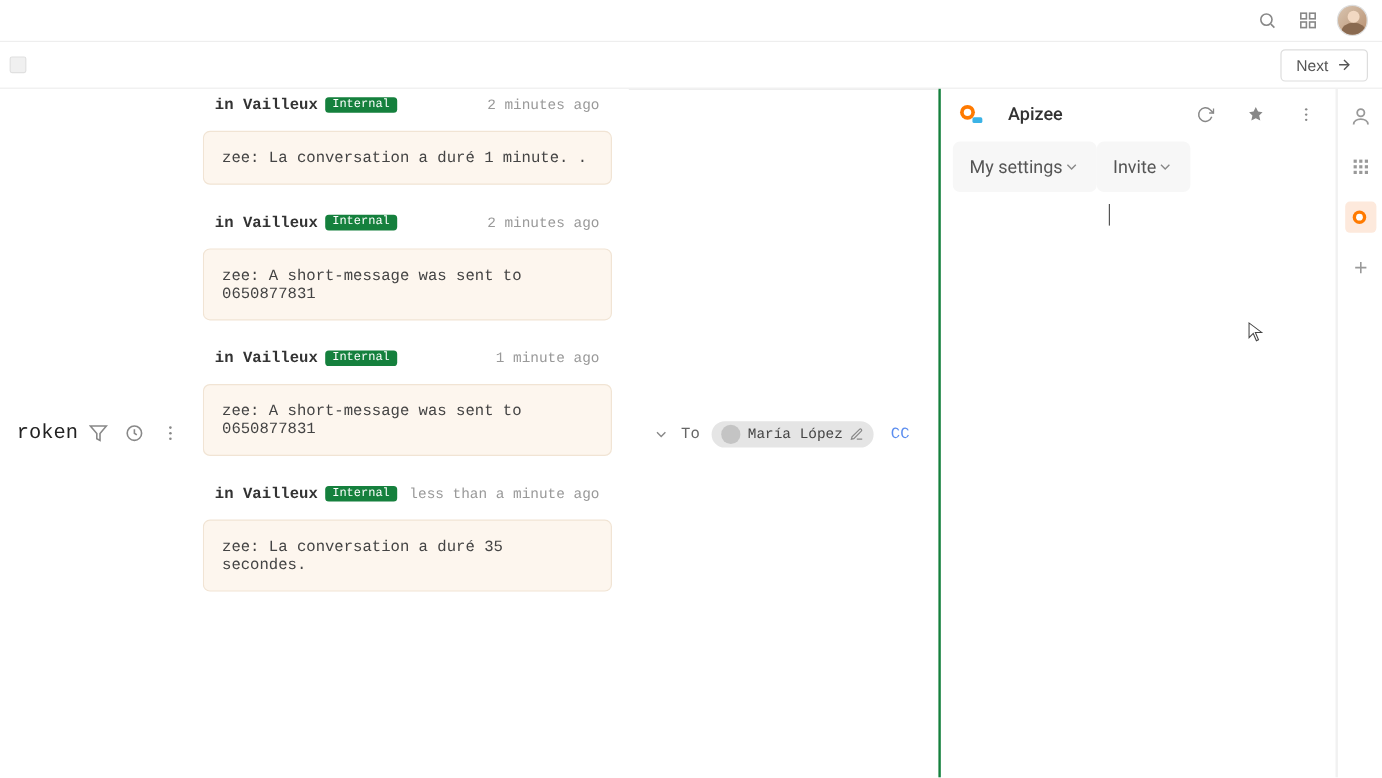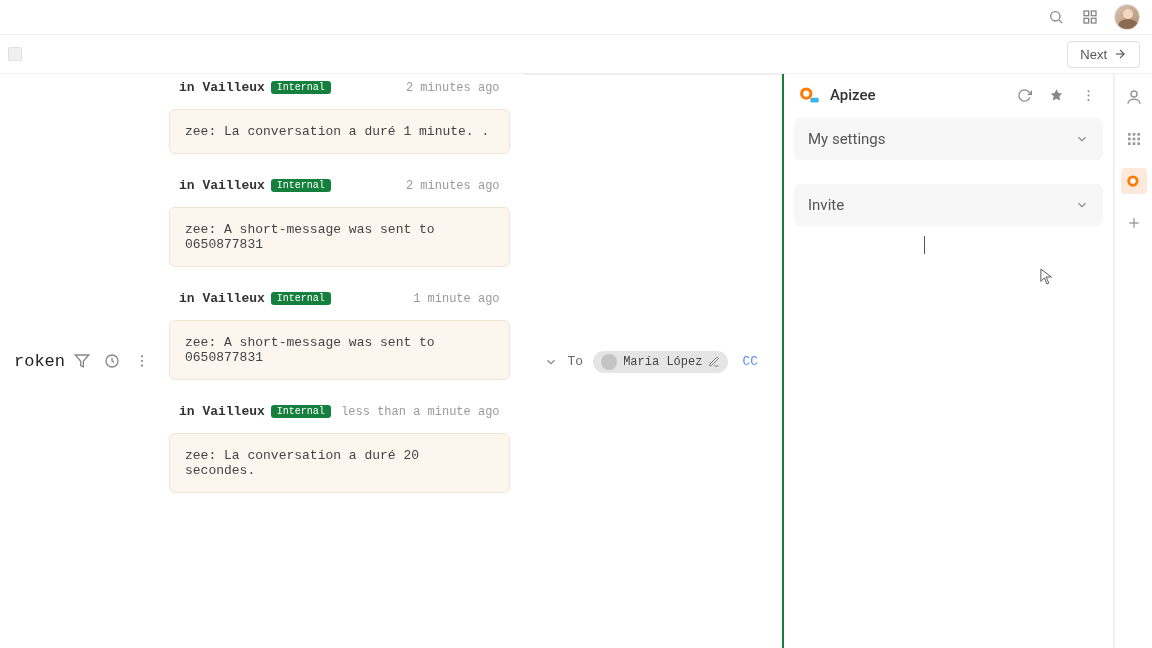--- a/index.html
+++ b/index.html
@@ -192,35 +192,35 @@
   .sidepanel {
     flex: 1;
     display:flex;
     flex-direction:column;
     border-right:1px solid #eee;
   }
   .side-header {
     display:flex;
     align-items:center;
     padding: 10px 14px 6px 14px;
-    gap:10px;
+    gap:20px;
   }
   .apizee-logo {
     width:22px;height:22px;position:relative;
   }
   .apizee-logo svg{width:22px;height:22px;}
   .side-title { font-weight:500; font-size:15px; color:#333; flex:1;}
   .side-header .icon-btn {
     width:22px;height:22px;display:flex;align-items:center;justify-content:center;
     color:#888;cursor:pointer;
   }
 
   .accordion {
     margin: 6px 10px;
-    display:flex;flex-direction:column;gap:24px;
+    display:flex;flex-direction:row;gap:0;
   }
   .acc-item {
     background:#f7f7f7;
     border-radius:6px;
     padding: 12px 14px;
     display:flex;align-items:center;
     font-size:15px;
     color:#555;
     cursor:pointer;
   }
@@ -346,21 +346,21 @@
         </div>
         <div class="msg-bubble">zee: A short-message was sent to 0650877831</div>
       </div>
 
       <div class="msg-block">
         <div class="msg-head">
           <span class="msg-author">in Vailleux</span>
           <span class="badge-internal">Internal</span>
           <span class="msg-time">less than a minute ago</span>
         </div>
-        <div class="msg-bubble">zee: La conversation a duré 20 secondes.</div>
+        <div class="msg-bubble">zee: La conversation a duré 35 secondes.</div>
       </div>
     </div>
 
     <div class="compose">
       <span class="chev">
         <svg viewBox="0 0 24 24" width="14" height="14" fill="none" stroke="currentColor" stroke-width="2">
             <polyline points="6 9 12 15 18 9"></polyline>
           </svg>
       </span>
       <span class="to-label">To</span>

